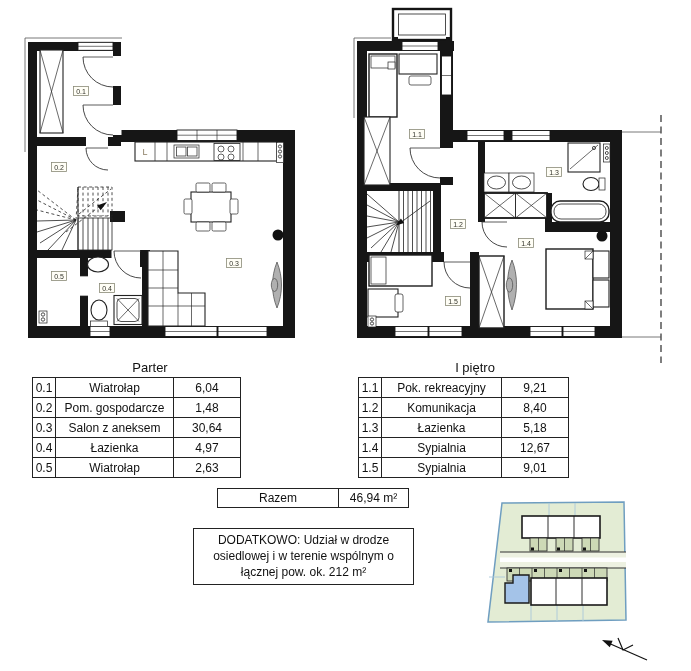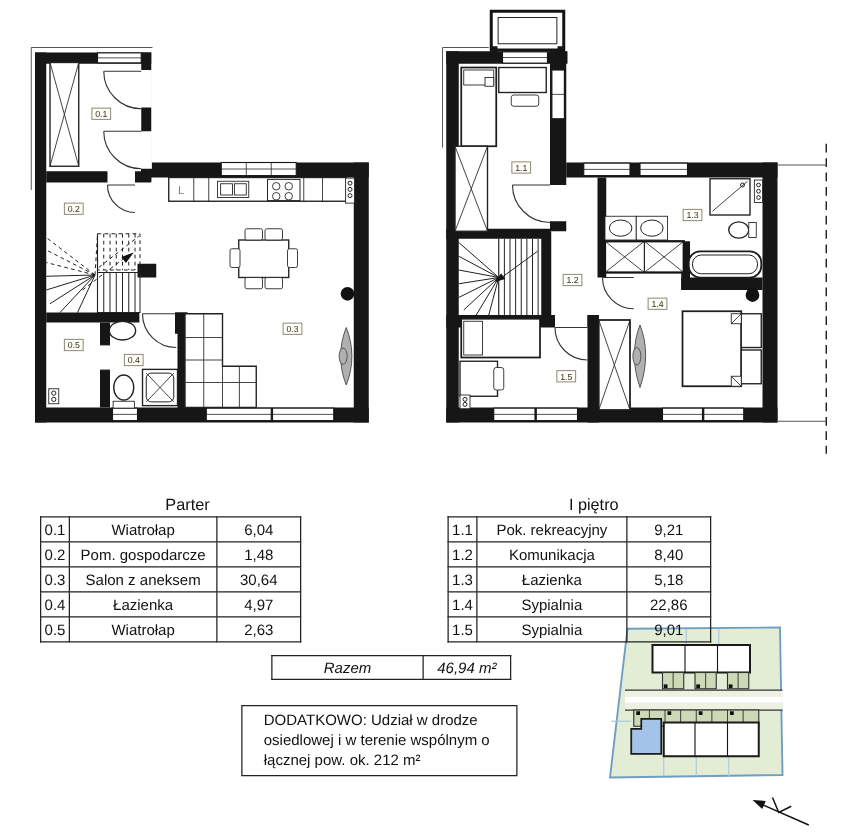--- a/index.html
+++ b/index.html
@@ -29,27 +29,27 @@
   .lblt{font:7px "Liberation Sans",sans-serif;fill:#33332a;text-anchor:middle;}
   .ltxt{font:9px "Liberation Sans",sans-serif;fill:#8b7d63;text-anchor:middle;}
   .plant{fill:#b0b0b0;stroke:#555;stroke-width:0.8;}
   .chx{fill:#111;}
   .pl{stroke-width:0.9;fill:none;}
   .roadline{stroke:#333;stroke-width:1;fill:none;}
   .bdash{stroke:#161616;stroke-width:1.1;stroke-dasharray:7,4.5;fill:none;}
   .narrow{stroke:#111;stroke-width:1.2;fill:none;}
 
   
-  .abs{position:absolute;margin-top:36px;}
+  .abs{position:absolute;}
   .table-title{font-size:13px;text-align:center;height:16px;line-height:16px;}
   .floor-table table, .sum-table table{border-collapse:collapse;width:100%;table-layout:fixed;}
   .floor-table td, .sum-table td{border:1px solid #222;text-align:center;height:19px;
       padding:0 2px;font-size:12px;overflow:hidden;white-space:nowrap;}
-  .sum-table td{height:18px;font-style:italic;}
-  .note-box{border:1px solid #222;text-align:left;font-size:12px;line-height:1.32;
+  .sum-table td{height:18px;}
+  .note-box{border:1px solid #222;text-align:center;font-size:12px;line-height:1.32;
       padding:4px 17px;box-sizing:border-box;}
 </style>
 </head>
 <body>
 
 <div id="page">
 
 <svg id="plan-svg" width="691" height="671" viewBox="0 0 691 671">
 
   <g>
@@ -573,21 +573,21 @@
             <td class="col-area">8,40</td>
           </tr>
           <tr>
             <td class="col-id">1.3</td>
             <td class="col-name">Łazienka</td>
             <td class="col-area">5,18</td>
           </tr>
           <tr>
             <td class="col-id">1.4</td>
             <td class="col-name">Sypialnia</td>
-            <td class="col-area">22,86</td>
+            <td class="col-area">12,67</td>
           </tr>
           <tr>
             <td class="col-id">1.5</td>
             <td class="col-name">Sypialnia</td>
             <td class="col-area">9,01</td>
           </tr>
         </tbody>
     </table>
   </div>
 

